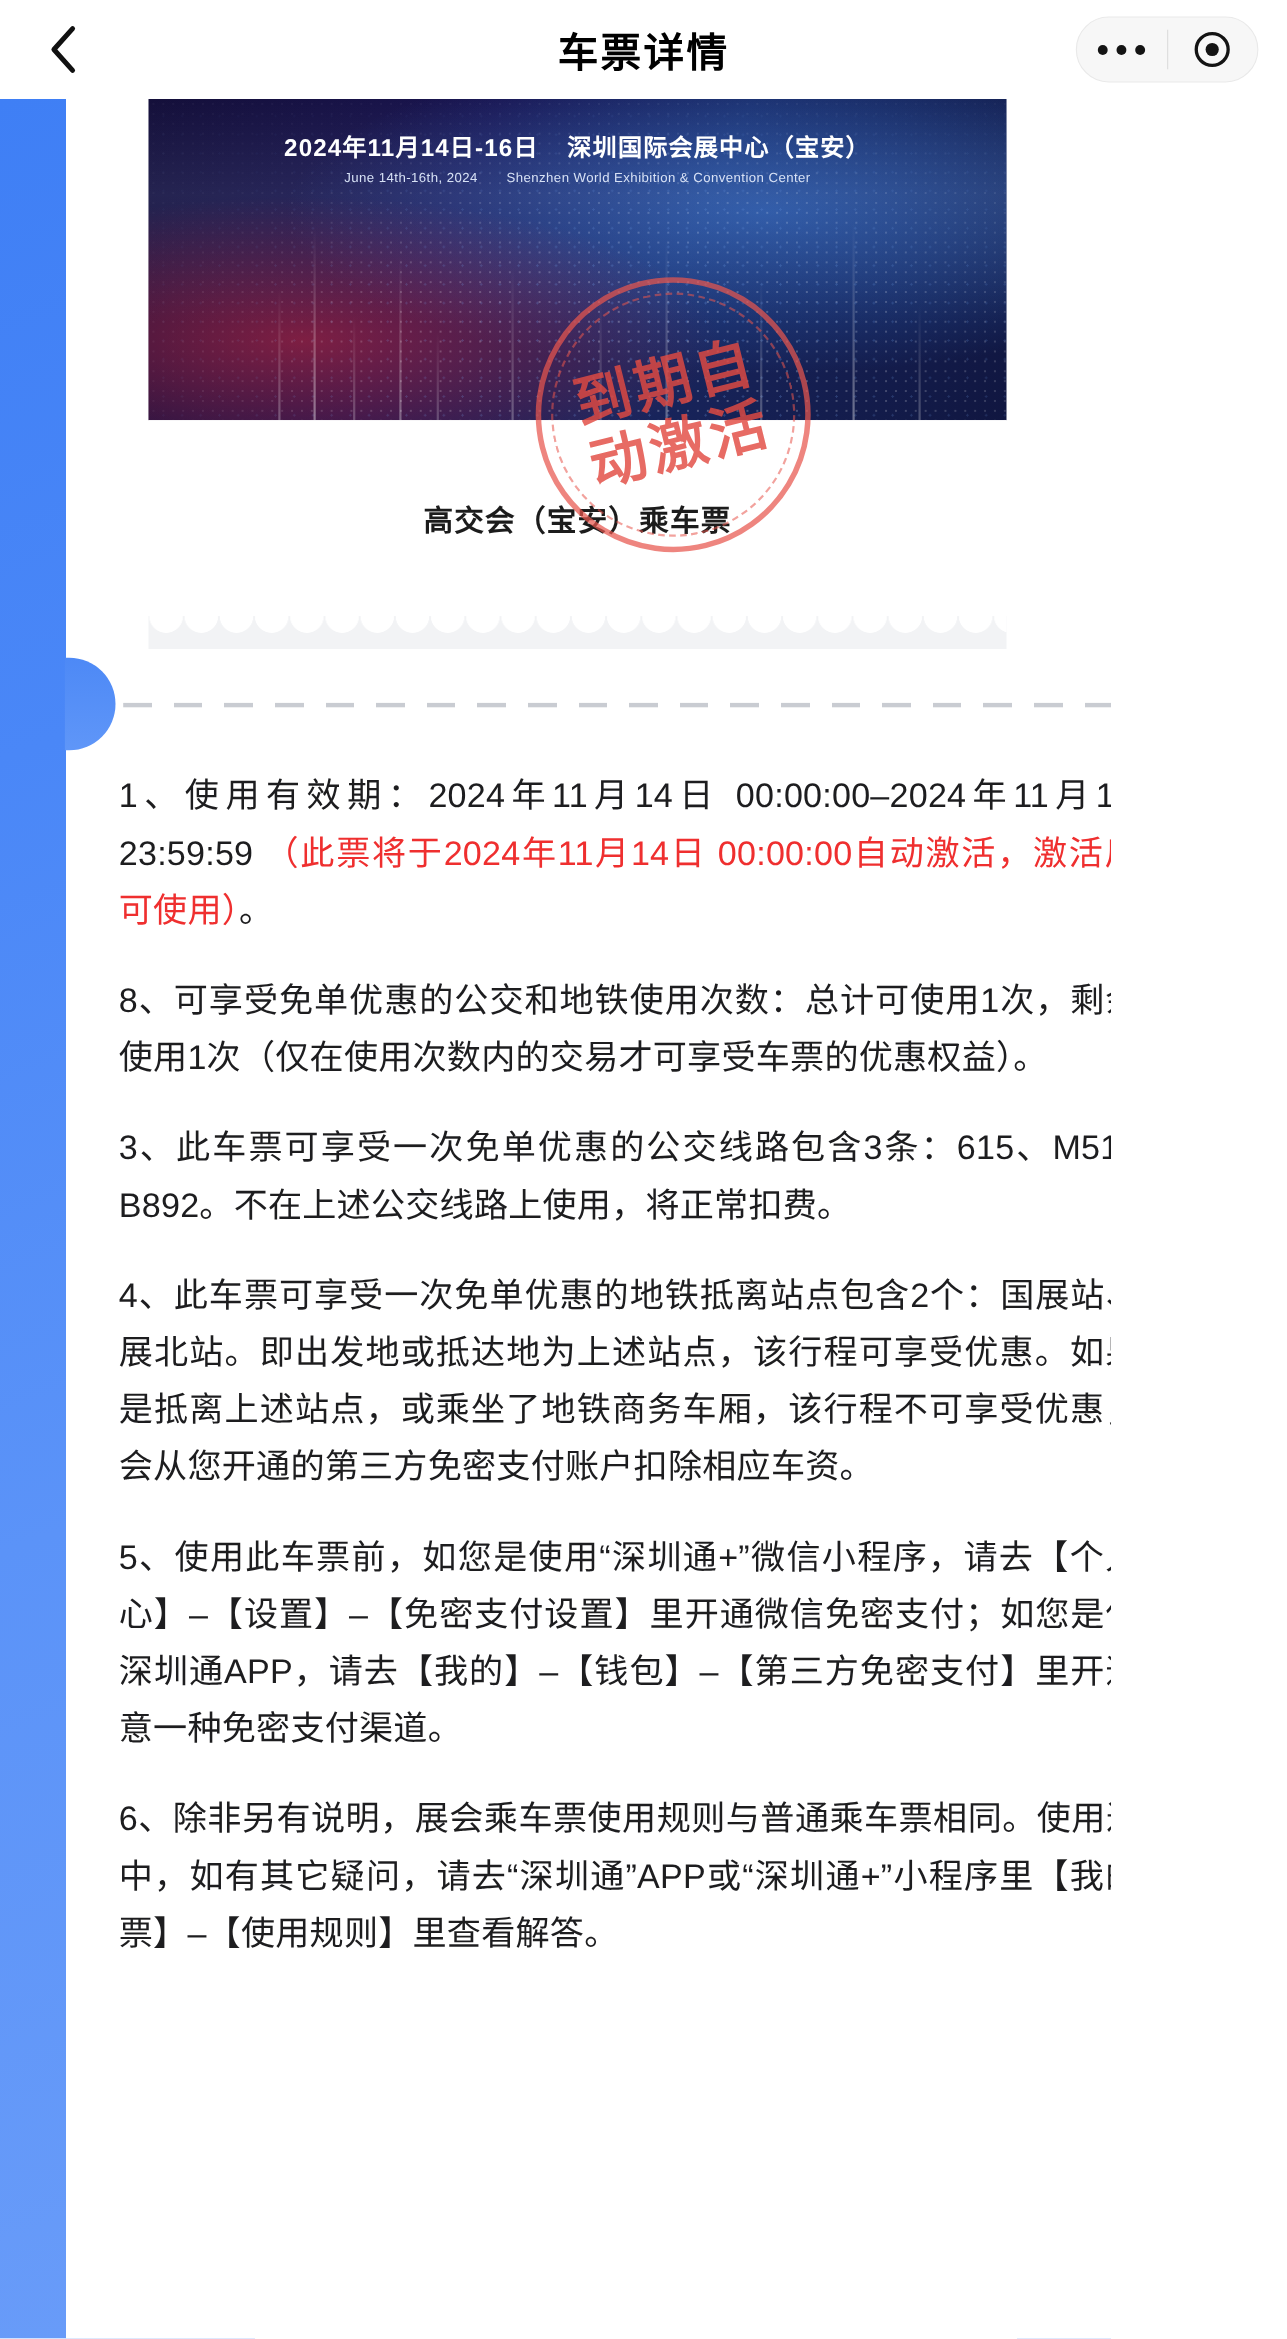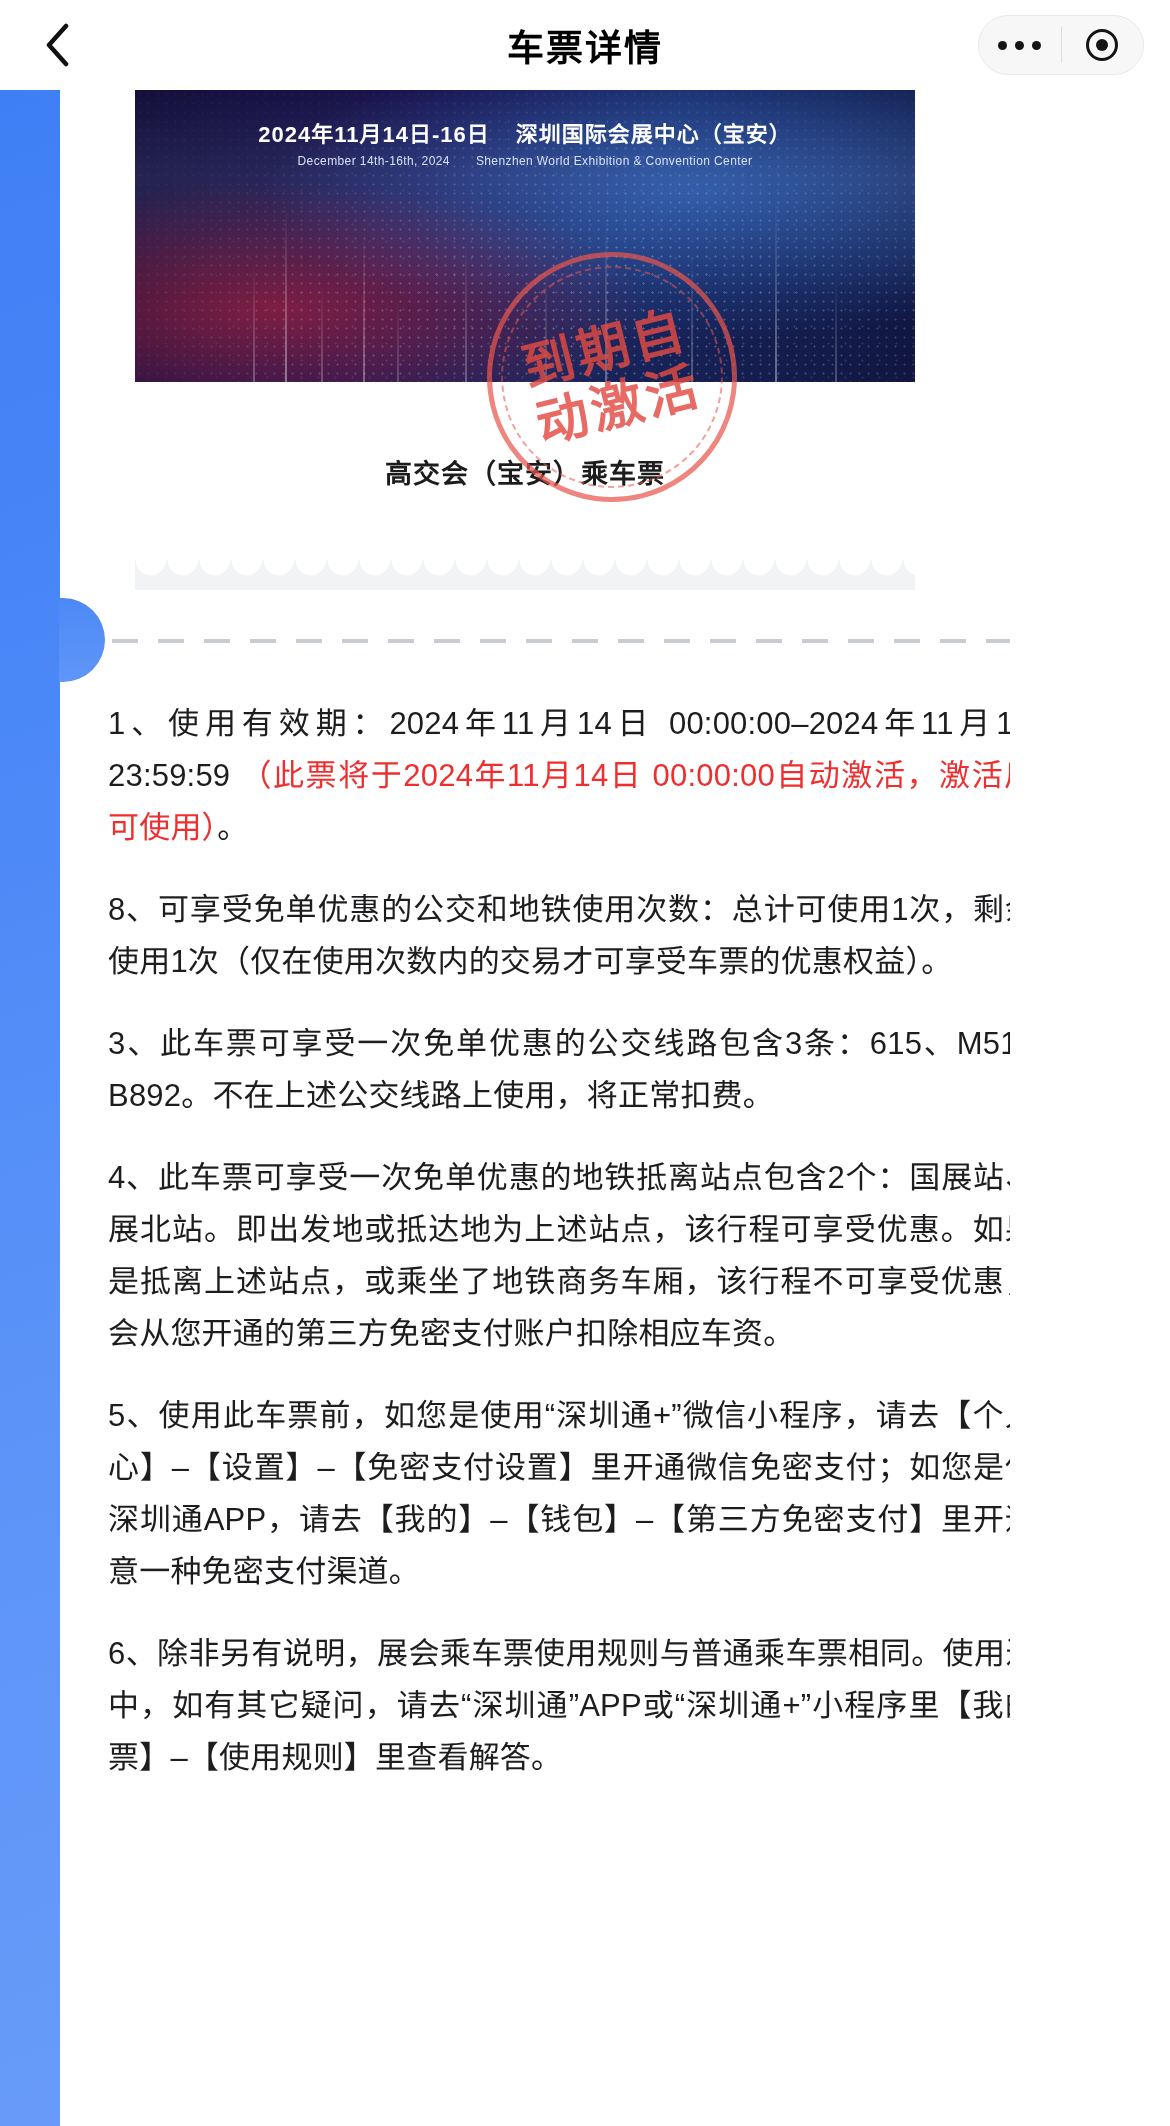--- a/index.html
+++ b/index.html
@@ -353,21 +353,21 @@
       <div class="banner-spike" style="left:410px;height:110px;opacity:.45"></div>
       <div class="banner-spike" style="left:470px;height:165px;opacity:.6"></div>
       <div class="banner-spike" style="left:556px;height:130px;opacity:.5"></div>
       <div class="banner-spike" style="left:640px;height:180px;opacity:.7"></div>
       <div class="banner-spike" style="left:700px;height:105px;opacity:.45"></div>
       <div class="banner-text">
         <div class="banner-line1">
           <span>2024年11月14日-16日</span><span class="sep"></span><span>深圳国际会展中心（宝安）</span>
         </div>
         <div class="banner-line2">
-          <span>December 14th-16th, 2024</span><span class="sep"></span><span>Shenzhen World Exhibition &amp; Convention Center</span>
+          <span>June 14th-16th, 2024</span><span class="sep"></span><span>Shenzhen World Exhibition &amp; Convention Center</span>
         </div>
       </div>
     </div>
     <div class="ticket-body">
       <div class="ticket-name">高交会（宝安）乘车票</div>
     </div>
   </div>
 
   <div class="ticket-scallop"></div>
 

